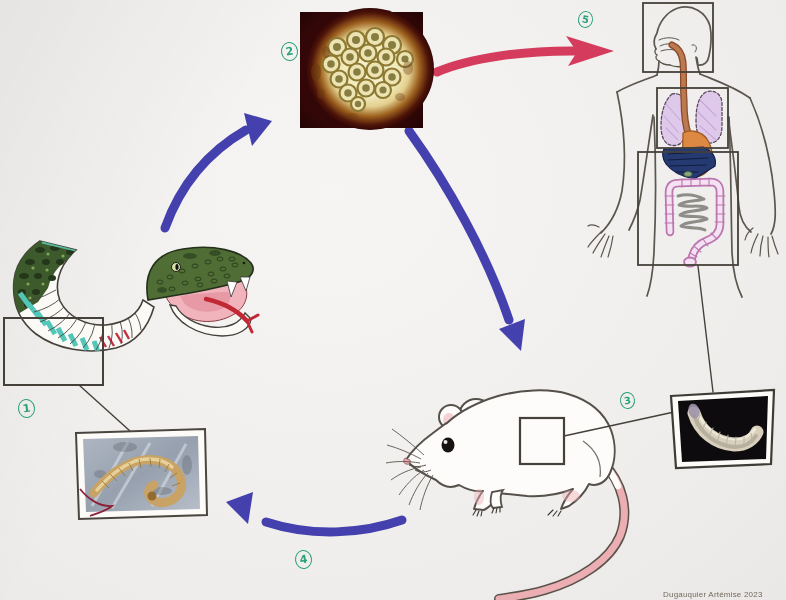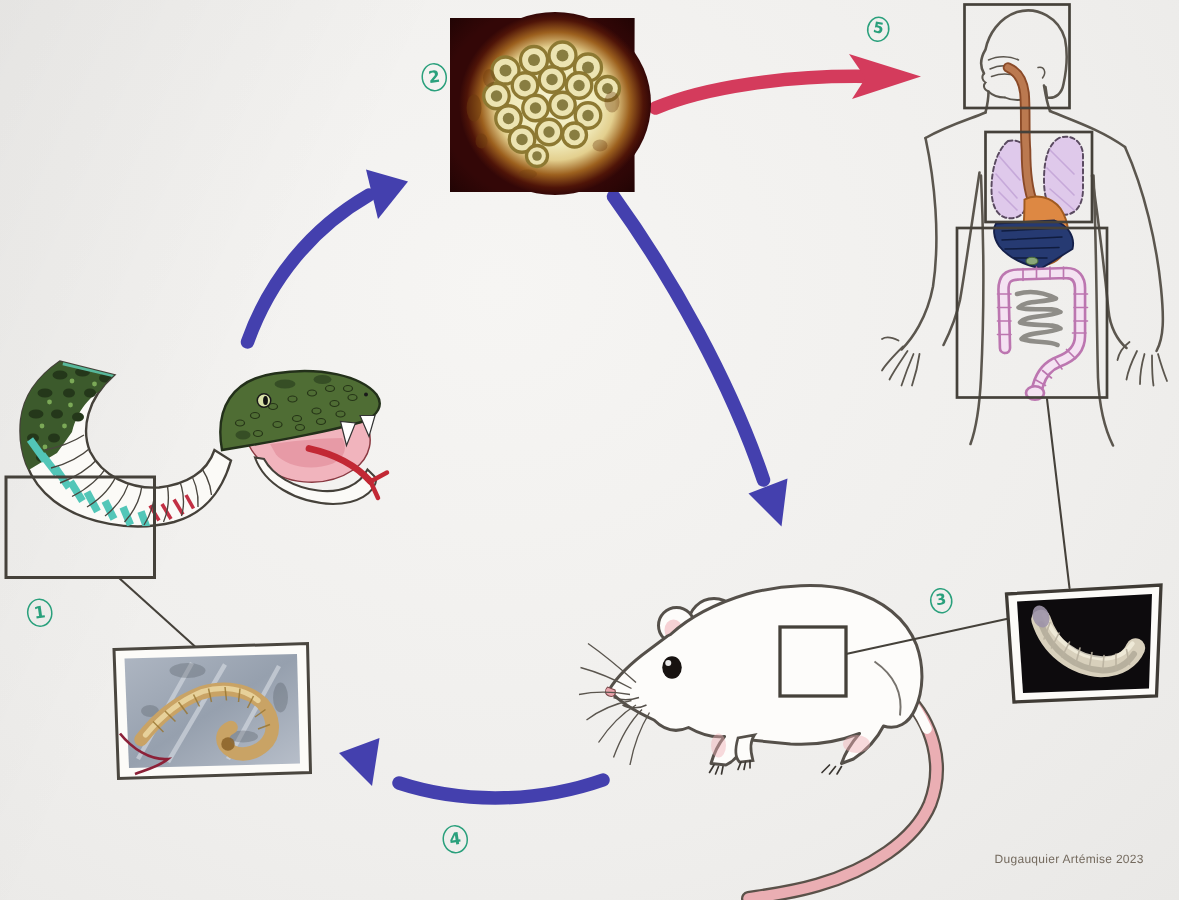--- a/index.html
+++ b/index.html
@@ -24,21 +24,21 @@
     font:bold 11px/1 "DejaVu Sans",sans-serif;
     display:flex;align-items:center;justify-content:center;
     transform:rotate(-8deg);background:transparent;
   }
   .step1{left:18px;top:399px;}
   .step2{left:281px;top:42px;}
   .step3{left:620px;top:392px;width:15px;height:17px;font-size:10px;}
   .step4{left:295px;top:550px;}
   .step5{left:578px;top:11px;width:15px;height:17px;font-size:10px;transform:rotate(10deg);}
   .signature{
-    position:absolute;left:663px;top:568px;
+    position:absolute;left:663px;top:590px;
     font-size:8px;color:#746a5e;letter-spacing:.2px;white-space:nowrap;
   }
 </style>
 </head>
 <body>
 
 <div class="canvas">
 
 <svg class="art" width="786" height="600" viewBox="0 0 786 600">
   <defs>

